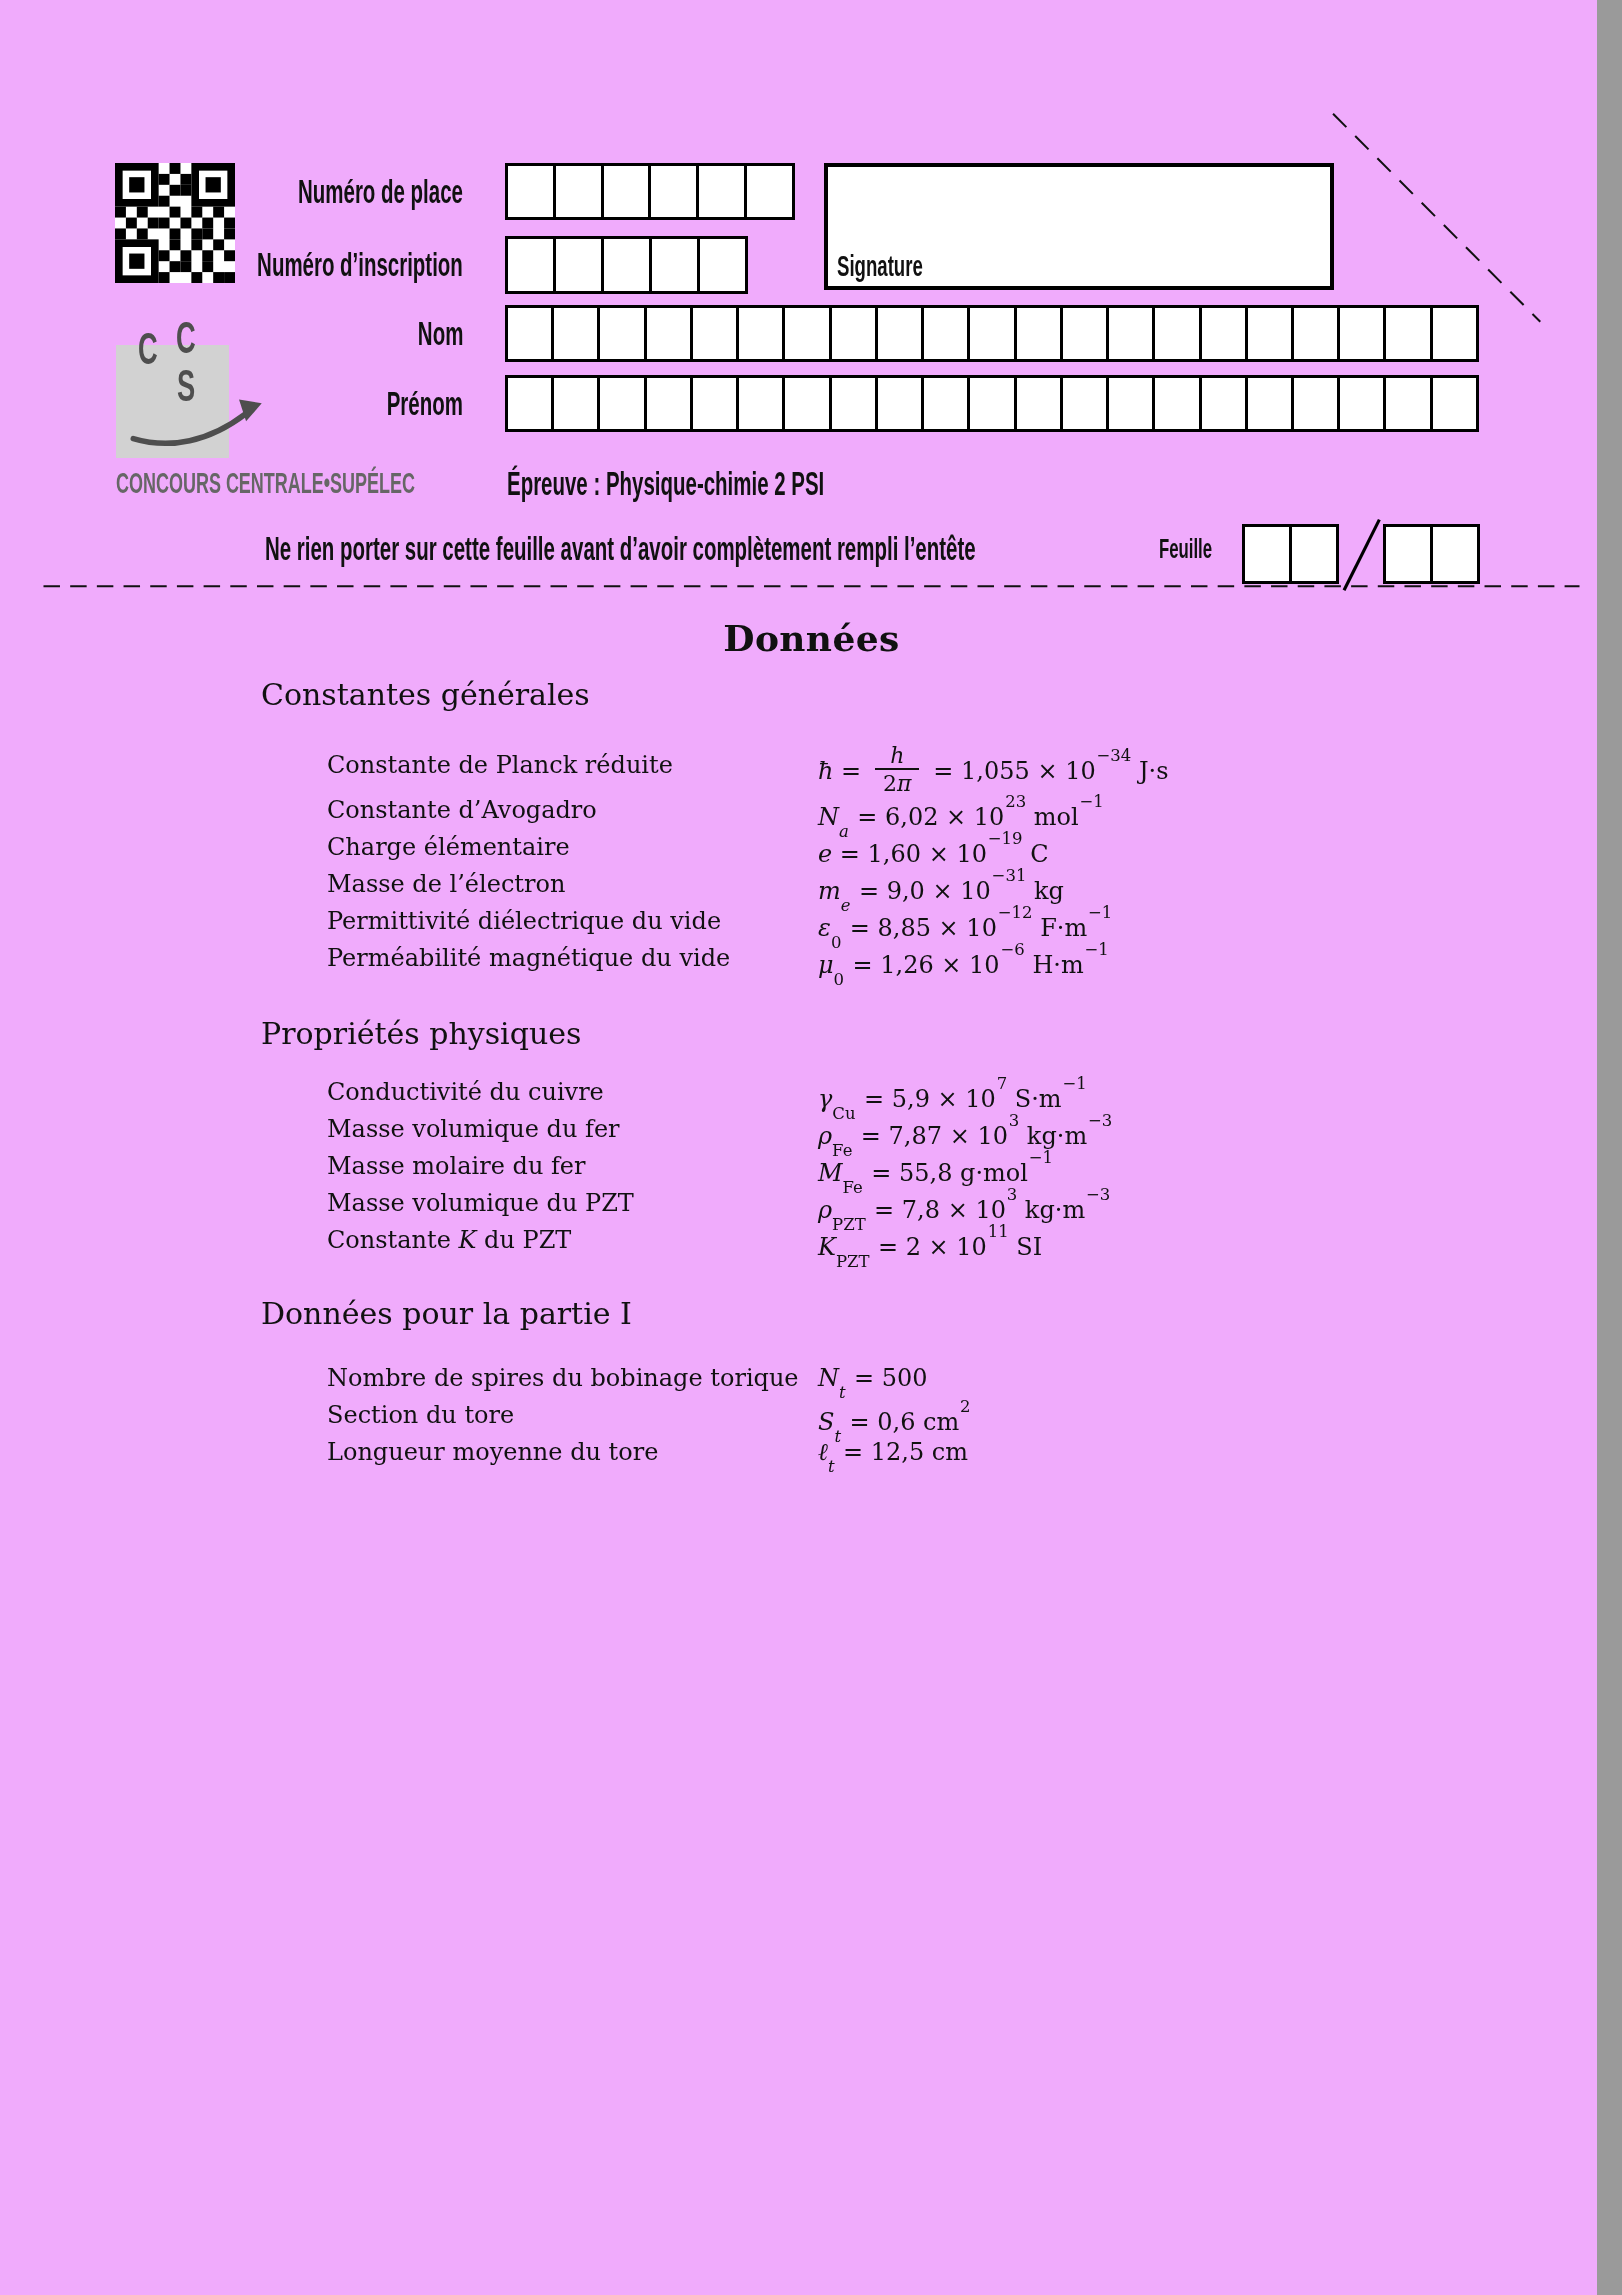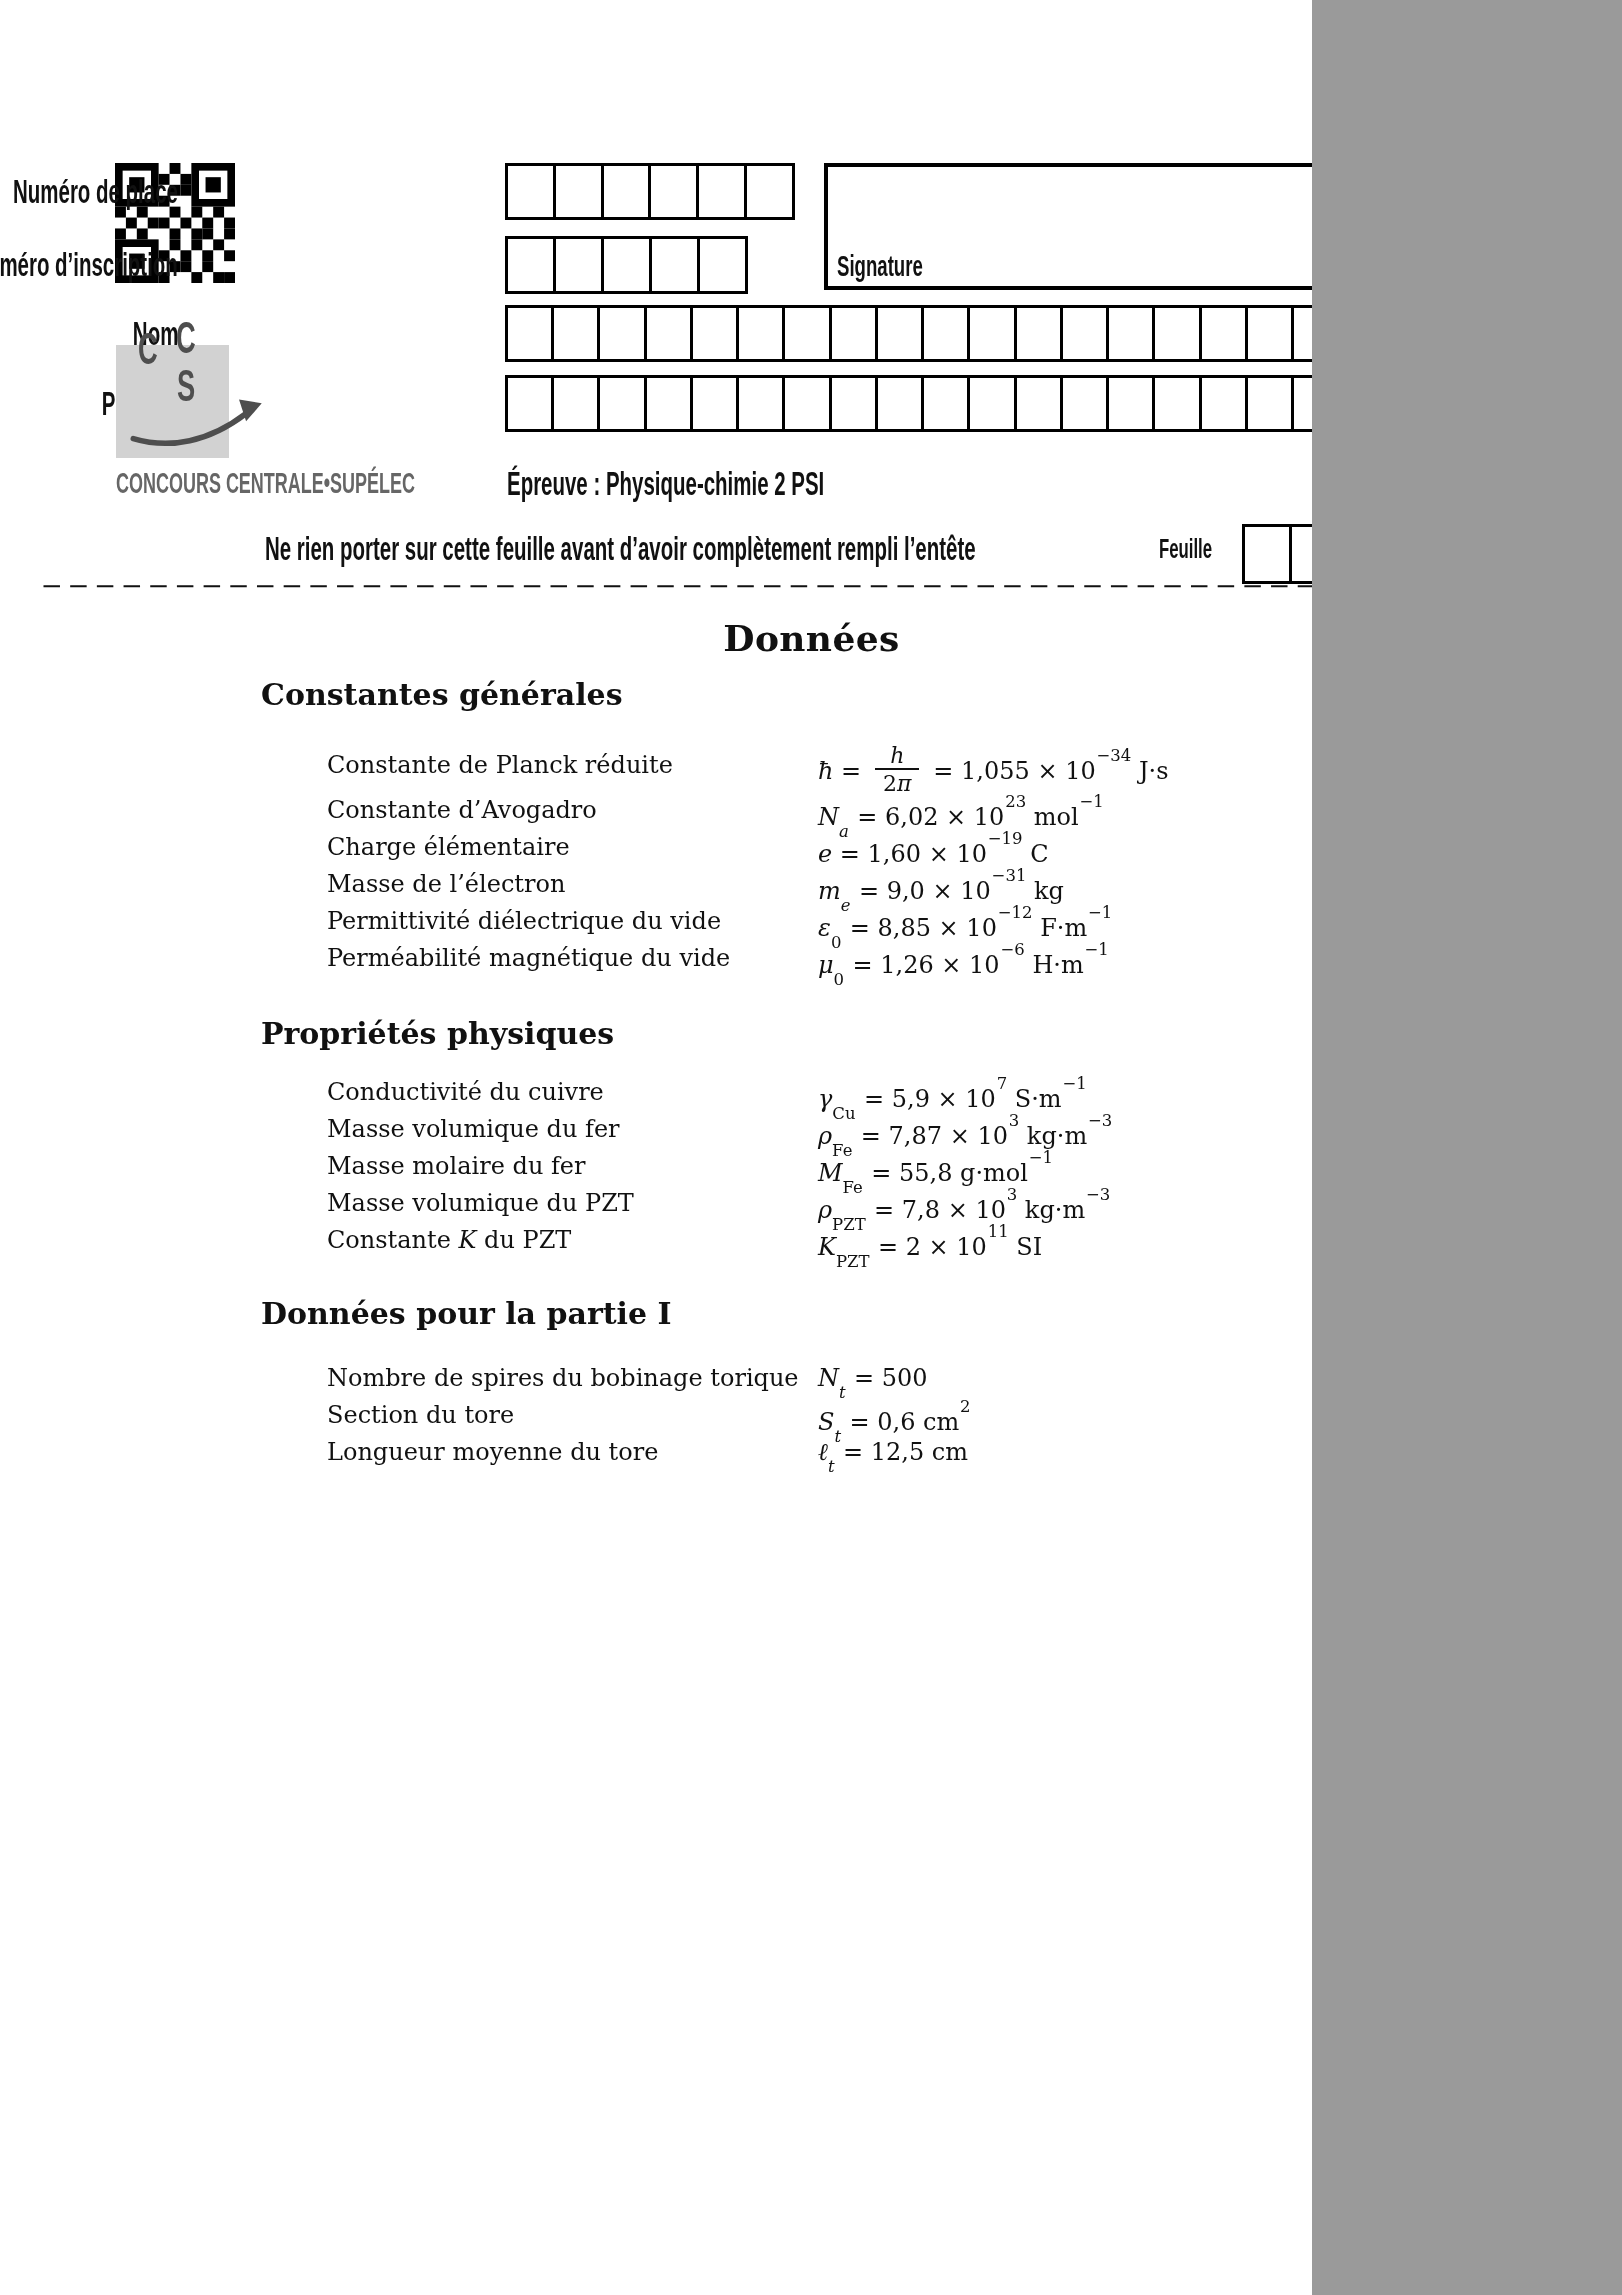--- a/index.html
+++ b/index.html
@@ -1,16 +1,16 @@
 <!DOCTYPE html>
 <html style="font-size:12.6px"><head>
 <meta charset="utf-8">
 <style>
   html,body{margin:0;padding:0;background:#9a9a9a;}
-  #page{position:relative;width:1312px;height:2295px;background:#ffffff;overflow:hidden;
+  #page{position:relative;width:1597px;height:2295px;background:#f0abfc;overflow:hidden;
         font-family:"DejaVu Serif","Liberation Serif",serif;color:#111;}
   .abs{position:absolute;}
 
   
   .cond{font-family:"Liberation Sans","DejaVu Sans",sans-serif;font-weight:700;white-space:nowrap;}
   .cond .sx{display:inline-block;transform:scaleX(0.62);transform-origin:0 50%;}
   .cond.right{text-align:right;}
   .cond.right .sx{transform-origin:100% 50%;}
 
   
@@ -25,21 +25,21 @@
   .fieldlabel{position:absolute;right:1134px;font-size:33px;line-height:35px;height:35px;}
 
   
   .logo-square{position:absolute;background:#d2d2d2;}
   .logo-letter{position:absolute;color:#4e4e4e;font-size:44px;line-height:44px;}
   .logo-caption{position:absolute;color:#666;font-size:29px;line-height:31px;}
 
   
   .doc-title{position:absolute;left:0;width:1623px;text-align:center;font-weight:700;
              font-size:36px;line-height:39px;letter-spacing:0.4px;}
-  .sec-head{position:absolute;left:261px;font-weight:700;font-size:30px;line-height:33px;}
+  .sec-head{position:absolute;left:261px;font-weight:400;font-size:30px;line-height:33px;}
   .row-label{position:absolute;left:327px;font-size:24px;line-height:31px;}
   .row-value{position:absolute;left:818px;font-size:24px;line-height:31px;white-space:nowrap;}
   .row-value sup, .row-label sup{font-size:16.5px;position:relative;top:-8.6px;margin-left:0.8px;}
   .row-value sub, .row-label sub{font-size:16.5px;position:relative;top:6.3px;margin-right:0.8px;}
   .frac{display:inline-block;vertical-align:middle;text-align:center;margin:0 6.3px;position:relative;top:-2.4px;}
   .frac .num{display:block;font-size:22px;line-height:24px;padding:0 7.9px;}
   .frac .den{display:block;font-size:22px;line-height:27px;border-top:2.4px solid #111;padding:0 7.9px;}
 
   svg{display:block;}
 </style>

